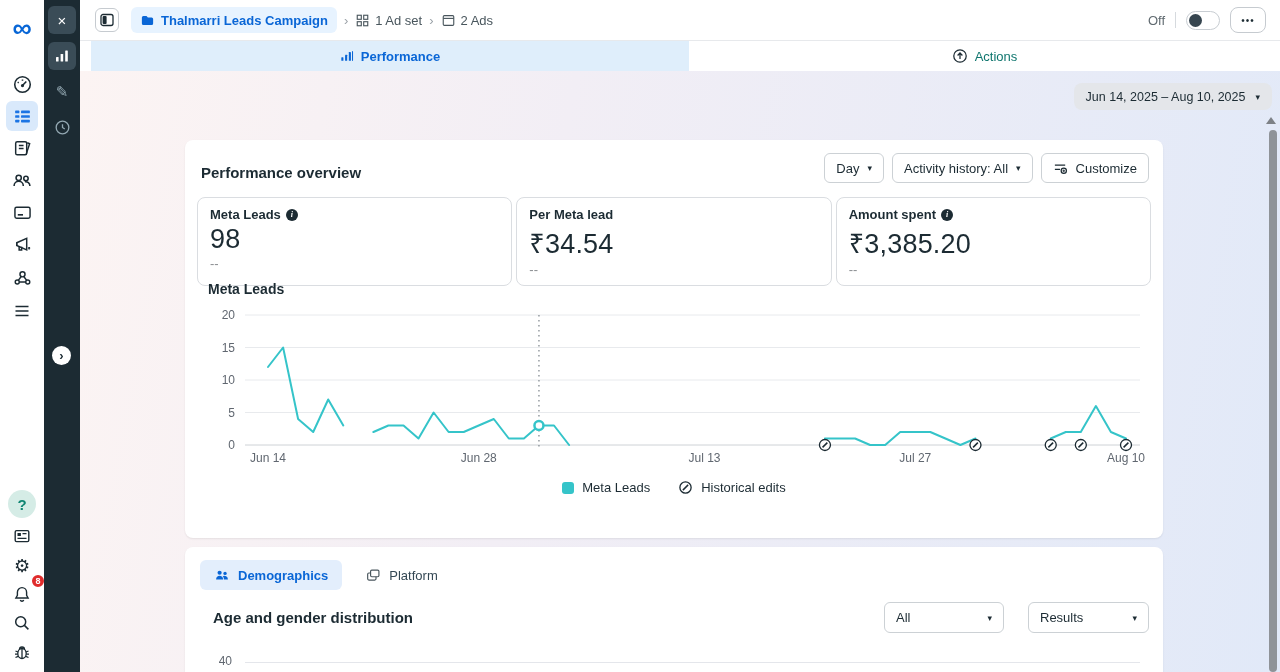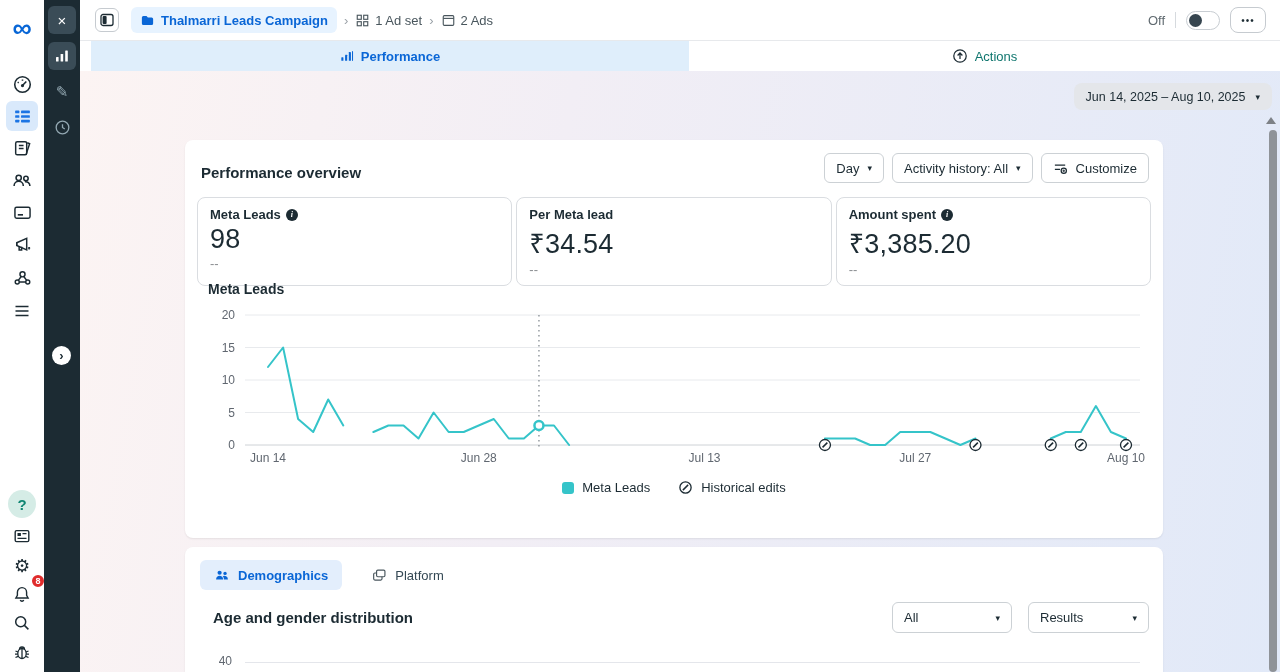--- a/index.html
+++ b/index.html
@@ -96,28 +96,28 @@
 
   #chart-title { position:absolute; left:23px; top:141px; font-size:14px; font-weight:700; }
   #leads-chart { position:absolute; left:0; top:158px; }
   #leads-chart text { font-family:"Liberation Sans",sans-serif; }
   #legend { position:absolute; top:340px; left:0; width:100%; display:flex; justify-content:center;
             gap:28px; align-items:center; }
   .legend-item { display:flex; align-items:center; gap:8px; font-size:13px; color:#1c2b33; }
   .swatch { width:12px; height:12px; border-radius:3px; background:#35c4c9; }
 
   
-  #demo-tabs { position:absolute; left:15px; top:13px; display:flex; gap:16px; align-items:center; }
+  #demo-tabs { position:absolute; left:15px; top:13px; display:flex; gap:10px; align-items:center; }
   .demo-tab { height:30px; border-radius:6px; display:flex; align-items:center; gap:8px; padding:0 14px; cursor:pointer; }
   .demo-tab.active { background:#e3eefc; }
   .demo-tab.active .lbl { color:#0a66d6; font-size:13px; font-weight:600; }
   .demo-tab .lbl { color:#344854; font-size:13px; }
   #section-row { position:absolute; left:16px; right:14px; top:55px; display:flex; justify-content:space-between; align-items:center; }
   #section-title { font-size:15px; font-weight:700;margin-left:12px; }
-  #demo-filters { display:flex; gap:16px; }
+  #demo-filters { display:flex; gap:24px; }
   .select-btn { height:31px; border:1px solid #ccd1d5; border-radius:6px; background:#fff; display:flex;
                 align-items:center; justify-content:space-between; padding:0 11px; font-size:13px;
                 color:#1c2b33; cursor:pointer; }
   #filter-all { width:120px; }
   #filter-results { width:121px; }
   #mini-ytick { position:absolute; left:17px; top:107px; width:30px; text-align:right; font-size:12px; color:#606770; }
   #mini-gridline { position:absolute; left:60px; right:23px; top:115px; height:1px; background:#e4e6eb; }
 </style>
 </head>
 <body>

